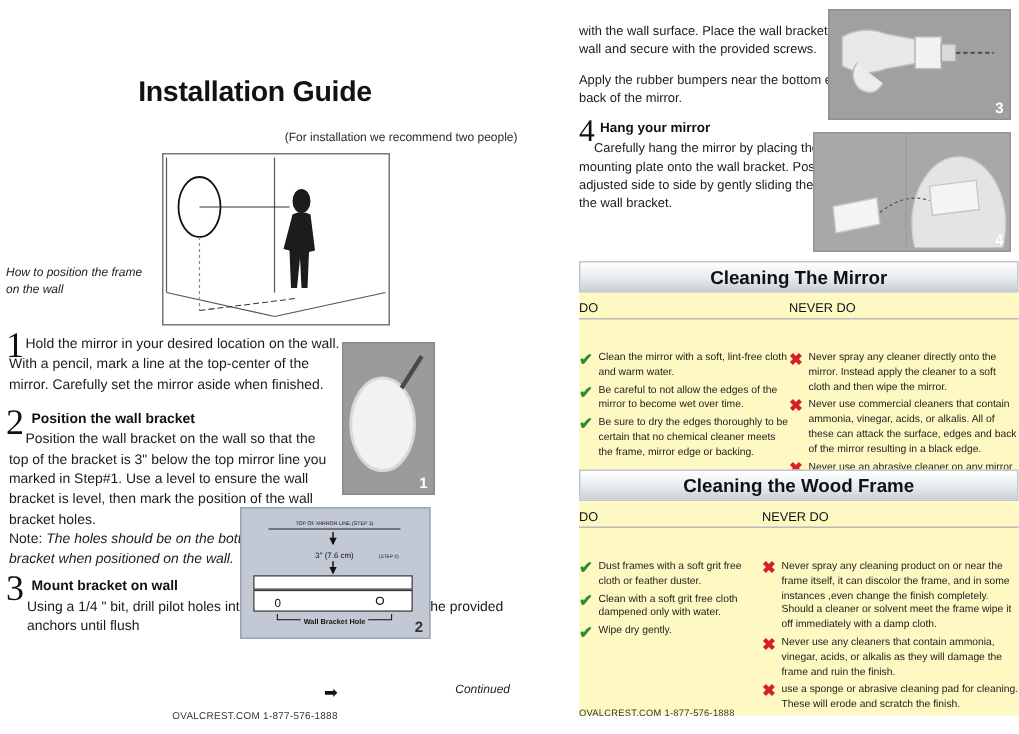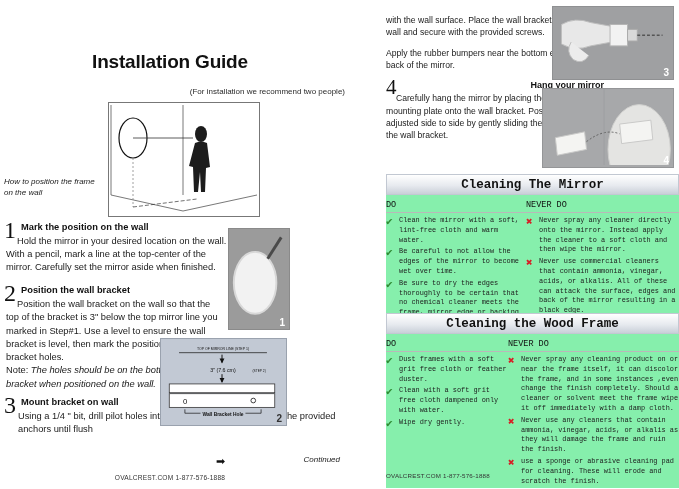--- a/index.html
+++ b/index.html
@@ -47,40 +47,40 @@
              font-size:8px;font-style:italic;color:#222;}
   .cont-arrow{position:absolute;left:216px;top:455px;font-size:11px;color:#111;}
   .foot-left{position:absolute;left:0;top:474px;width:340px;text-align:center;
              font-size:6.6px;color:#333;letter-spacing:0.2px;}
 
   
   .right{position:absolute;left:386px;top:0;width:293px;height:489px;}
   .r-para{font-size:8.6px;line-height:1.45;color:#1a1a1a;width:212px;}
   .r-step{position:relative;width:218px;margin-top:8px;}
   .r-step .step-num{font-size:21px;top:-3px;}
-  .r-step .step-head{margin-left:14px;font-size:9px;font-weight:bold;text-align:right;}
+  .r-step .step-head{margin-left:14px;font-size:9px;font-weight:bold;}
   .r-step .step-body{margin-left:0;font-size:8.6px;line-height:1.45;text-indent:10px;}
 
   .photo3{position:absolute;left:166px;top:6px;width:120px;height:72px;
           background:#9fa0a2;border:1px solid #8f9092;}
   .photo4{position:absolute;left:156px;top:88px;width:130px;height:78px;
           background:#a7a8aa;border:1px solid #949597;}
   .img-num{position:absolute;right:4px;bottom:1px;font-size:10px;color:#fff;font-weight:bold;}
 
   
-  .panel{position:absolute;left:0;width:293px;background:#86efac;font-family:Liberation Mono, monospace;}
+  .panel{position:absolute;left:0;width:293px;background:#fef9c3;}
   .panel-hd{height:19px;background:linear-gradient(to bottom,#ffffff 0%,#e7eaef 55%,#c9cfd8 100%);
             border:1px solid #c2c8d2;display:flex;align-items:center;justify-content:center;}
   .panel-hd span{font-size:12.5px;font-weight:bold;color:#111;}
   .cols{display:flex;margin-top:5px;}
   .col{flex:0 0 auto;}
   .col.do{width:140px;}
   .col.never{width:153px;}
   .col-hd{font-size:8.5px;color:#111;padding-bottom:2px;border-bottom:1px solid #b9b9b9;
-          margin-bottom:3px;}
+          margin-bottom:21px;}
   .item{display:flex;margin-bottom:2px;}
   .mark{flex:0 0 13px;font-size:11px;line-height:1.1;font-weight:bold;}
   .mark.chk{color:#2f8a32;}
   .mark.x{color:#d61f26;}
   .itxt{font-size:6.9px;line-height:1.42;color:#1c1c1c;}
   .foot-right{position:absolute;left:0;top:472px;font-size:6.2px;color:#333;letter-spacing:0.2px;}
 </style>
 </head>
 <body>
 
@@ -107,21 +107,20 @@
           <path d="M86 40 q6 -3 12 0 l3 24 -4 1 -1 24 -4 0 -1 -20 -2 20 -4 0 -1 -25 -4 -1 z"></path>
         </g>
       </svg>
     </div>
     <div class="diag-caption">How to position the frame on the wall</div>
 
     <div class="steps">
 
       <div class="step" style="width:360px;">
         <div class="step-num">1</div>
-        <div class="step-head">Mark the position on the wall</div>
         <div class="step-body" style="width:222px;">Hold the mirror in your desired location on the wall. With a pencil, mark a line at the top-center of the mirror. Carefully set the mirror aside when finished.</div>
       </div>
 
       <div class="step" style="margin-top:11px;">
         <div class="step-num">2</div>
         <div class="step-head">Position the wall bracket</div>
         <div class="step-body" style="width:218px;">Position the wall bracket on the wall so that the top of the bracket is 3" below the top mirror line you marked in Step#1. Use a level to ensure the wall bracket is level, then mark the position of the wall bracket holes.</div>
         <div class="step-body noind note" style="width:200px;margin-top:0;">
           <b>Note:</b>
           <i>The holes should be on the bottom of the bracket when positioned on the wall.</i>

